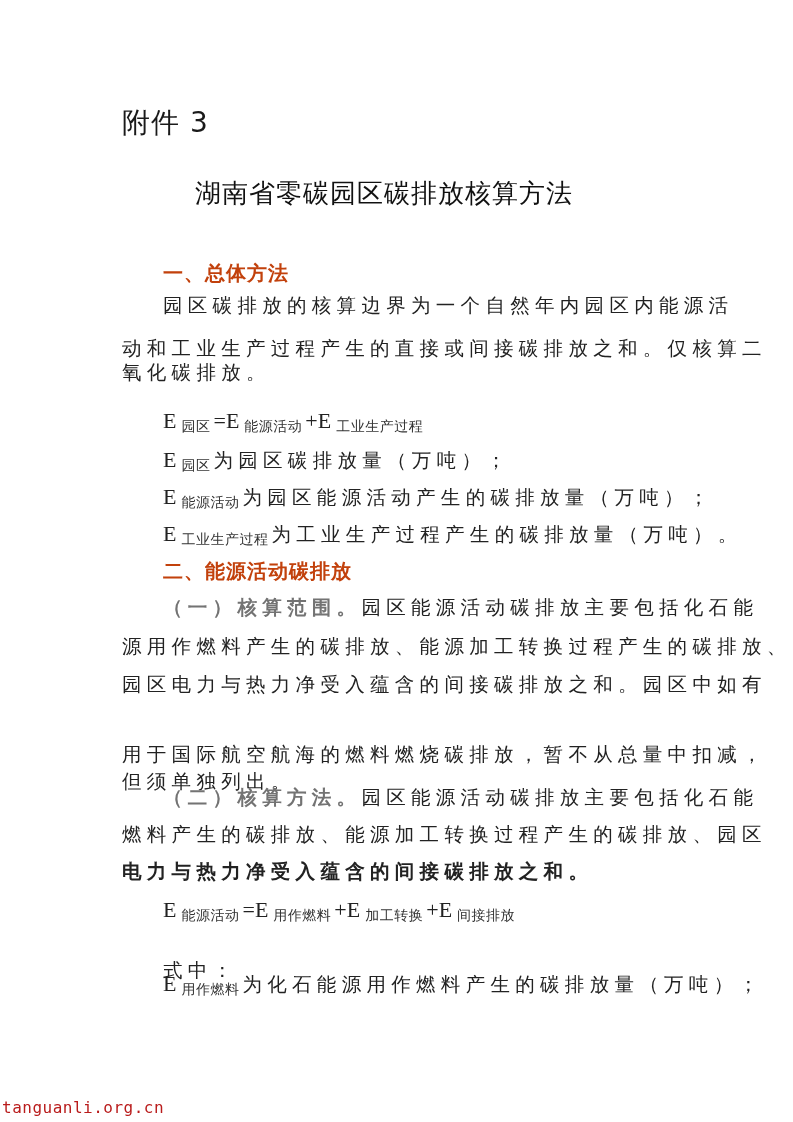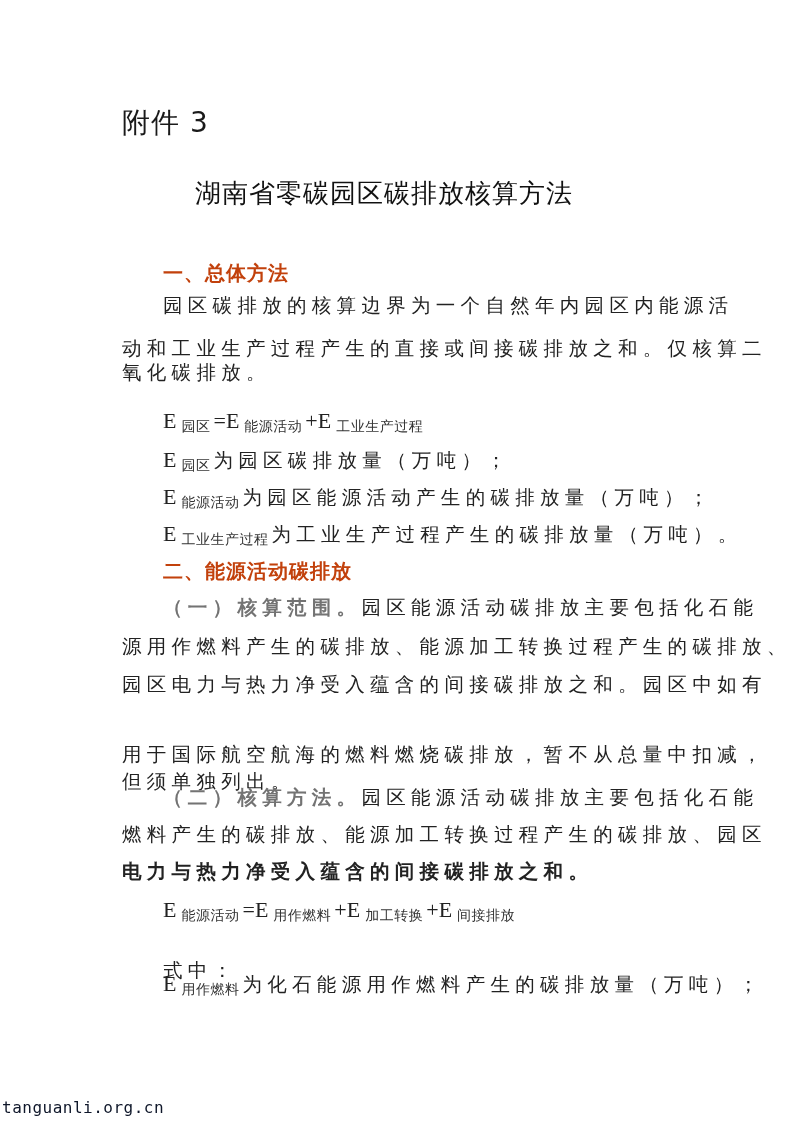--- a/index.html
+++ b/index.html
@@ -27,21 +27,21 @@
       font-family: "DejaVu Sans", "Liberation Sans", sans-serif;
       font-weight: bold; letter-spacing: 1px; color: #c2410c; font-size: 20px;
     }
     .bold { font-weight: bold; color: #737373; }
     .E { font-family: "Liberation Serif", "DejaVu Serif", serif; font-size: 22px; letter-spacing: 0; }
     .sub { font-size: 14px; letter-spacing: 0.5px; vertical-align: -3px; margin: 13px 3px 0 5px; color: #333; }
     .op { font-family: "Liberation Serif", "DejaVu Serif", serif; font-size: 22px; letter-spacing: 0; }
     .watermark {
       position: absolute; left: 2px; top: 1098px;
       font-family: "DejaVu Sans Mono", "Liberation Mono", monospace;
-      font-size: 16px; color: #0f172a; letter-spacing: 0.5px;
+      font-size: 16px; color: #b91c1c; letter-spacing: 0.5px;
     }
   </style>
 </head>
 <body>
 
 <div>
 
   <div class="attachment">附件 3</div>
   <div class="title">湖南省零碳园区碳排放核算方法</div>
 

